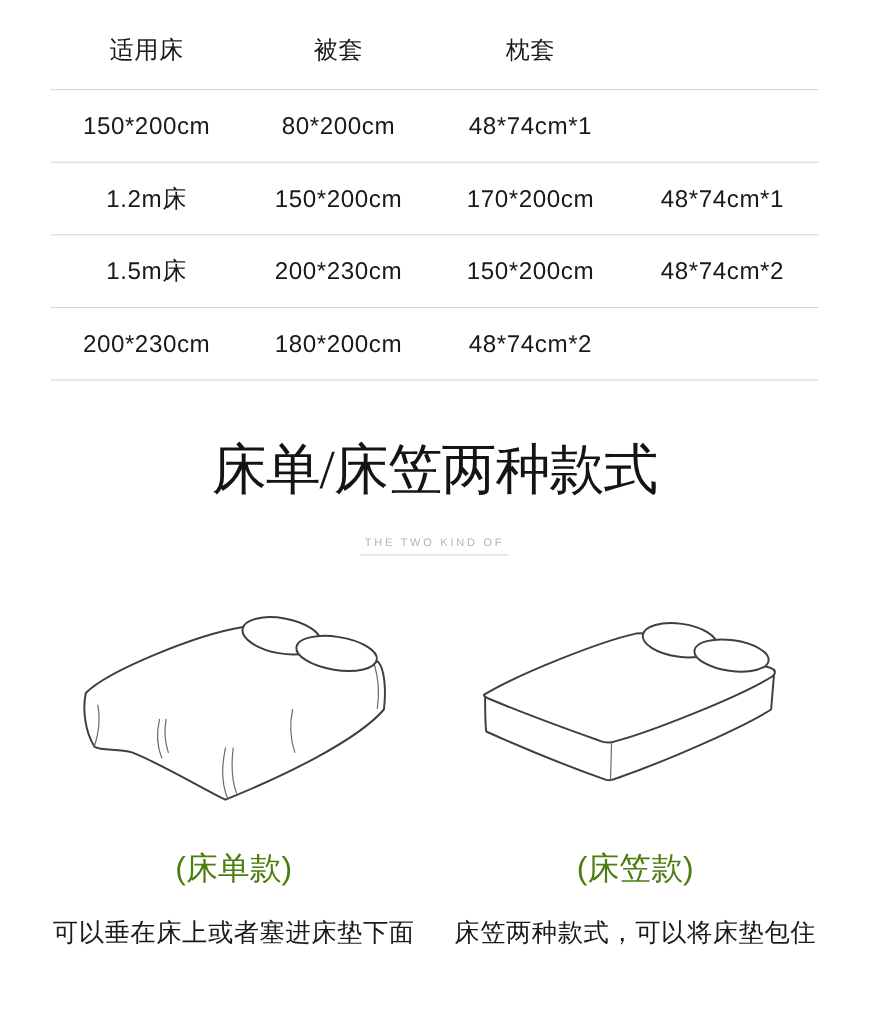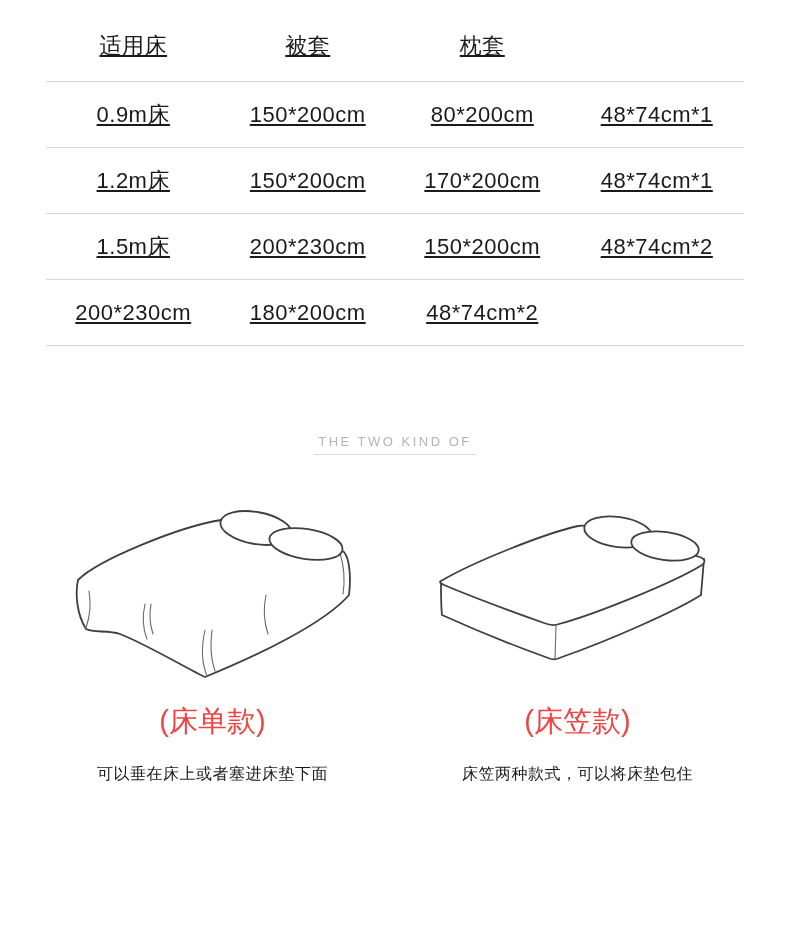--- a/index.html
+++ b/index.html
@@ -11,59 +11,58 @@
   }
   
   .size-table{margin:10px 46px 0 46px;}
   .t-row{
     display:grid;grid-template-columns:repeat(4,1fr);
     align-items:center;text-align:center;
     height:65px;border-bottom:1px solid #d6d6d6;
     font-size:22px;letter-spacing:0.5px;
   }
   .t-row.header{height:71px;font-size:22px;}
-  .t-cell{white-space:nowrap;text-decoration:underline;}
+  .t-cell{white-space:nowrap;}
   .t-cell.red{color:#f50000;}
   
   .section-head{text-align:center;margin-top:54px;}
   .section-title{
     font-family:"Liberation Serif","DejaVu Serif",serif;
     font-size:50px;line-height:1.08;color:#141414;
     letter-spacing:-1px;font-weight:400;
   }
   .section-subtitle{
     display:inline-block;margin-top:16px;
-    font-size:13px;letter-spacing:2.5px;color:#b3b3b3;
+    font-size:10px;letter-spacing:2.5px;color:#b3b3b3;
     border-bottom:1px solid #d8d8d8;padding:0 4px 5px 4px;
   }
   
   .styles-wrap{
     display:grid;grid-template-columns:1fr 1fr;
     margin-top:48px;padding:0 30px;
   }
   .style-col{text-align:center;}
   .sketch{display:block;margin:0 auto;}
-  .style-label{font-size:29px;margin-top:4px;color:#ef4444;}
-  .style-desc{font-size:16px;margin-top:22px;color:#1a1a1a;letter-spacing:0.5px;white-space:nowrap;}
+  .style-label{font-size:29px;margin-top:22px;color:#4d7c0f;}
+  .style-desc{font-size:23px;margin-top:22px;color:#1a1a1a;letter-spacing:0.5px;white-space:nowrap;}
   .sk{fill:none;stroke:#3f3f3f;stroke-width:1.8;stroke-linecap:round;stroke-linejoin:round;}
   .sk-fill{fill:#ffffff;}
   .sk-thin{stroke-width:1.1;stroke:#6a6a6a;}
 </style>
 </head>
 <body>
 
 <div class="size-table">
   <div class="t-row header">
     <div class="t-cell">适用床</div>
     <div class="t-cell">被套</div>
     <div class="t-cell">枕套</div>
   </div>
 
   <div class="t-row">
-    <div class="t-cell">0.9m床</div>
     <div class="t-cell">150*200cm</div>
     <div class="t-cell">80*200cm</div>
     <div class="t-cell">48*74cm*1</div>
   </div>
   <div class="t-row">
     <div class="t-cell">1.2m床</div>
     <div class="t-cell">150*200cm</div>
     <div class="t-cell">170*200cm</div>
     <div class="t-cell">48*74cm*1</div>
   </div>
@@ -74,21 +73,21 @@
     <div class="t-cell">48*74cm*2</div>
   </div>
   <div class="t-row">
     <div class="t-cell">200*230cm</div>
     <div class="t-cell">180*200cm</div>
     <div class="t-cell">48*74cm*2</div>
   </div>
 </div>
 
 <div class="section-head">
-  <br>
+  <div class="section-title">床单/床笠两种款式</div><br>
   <span class="section-subtitle">THE TWO KIND OF</span>
 </div>
 
 <div class="styles-wrap">
 
   <div class="style-col">
     <svg class="sketch" width="300" height="195" viewBox="0 0 300 195">
 
       <path class="sk sk-fill" d="M15,77 C35,57 115,24 158,17
         C200,24 258,38 281,49

